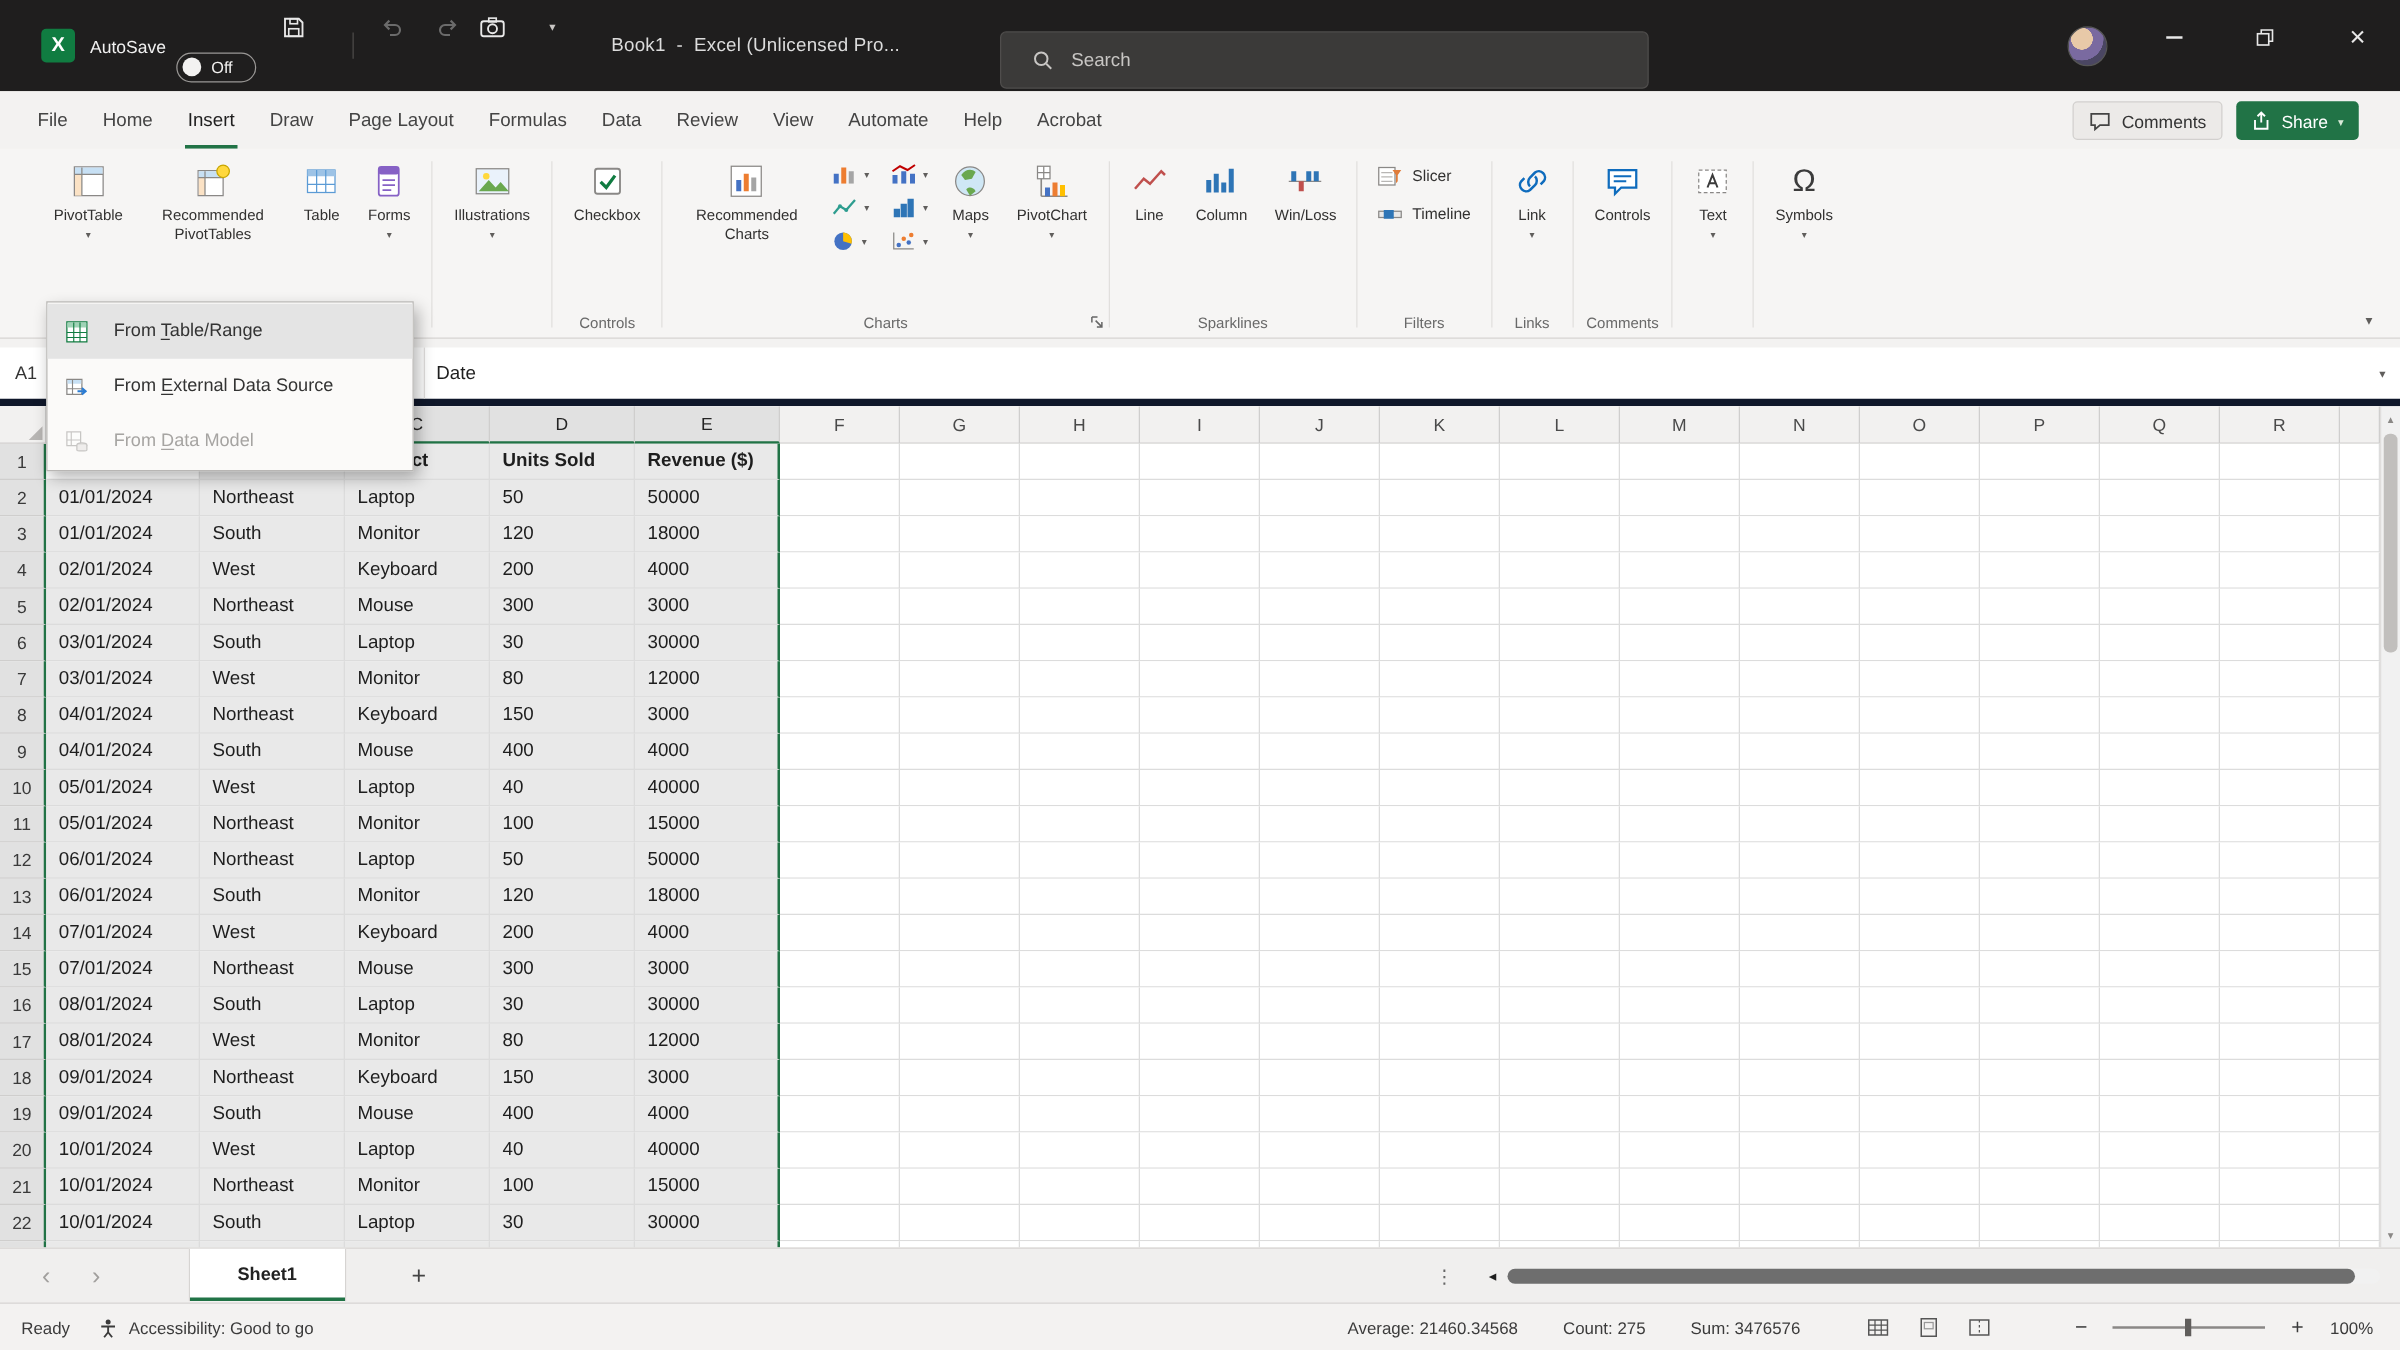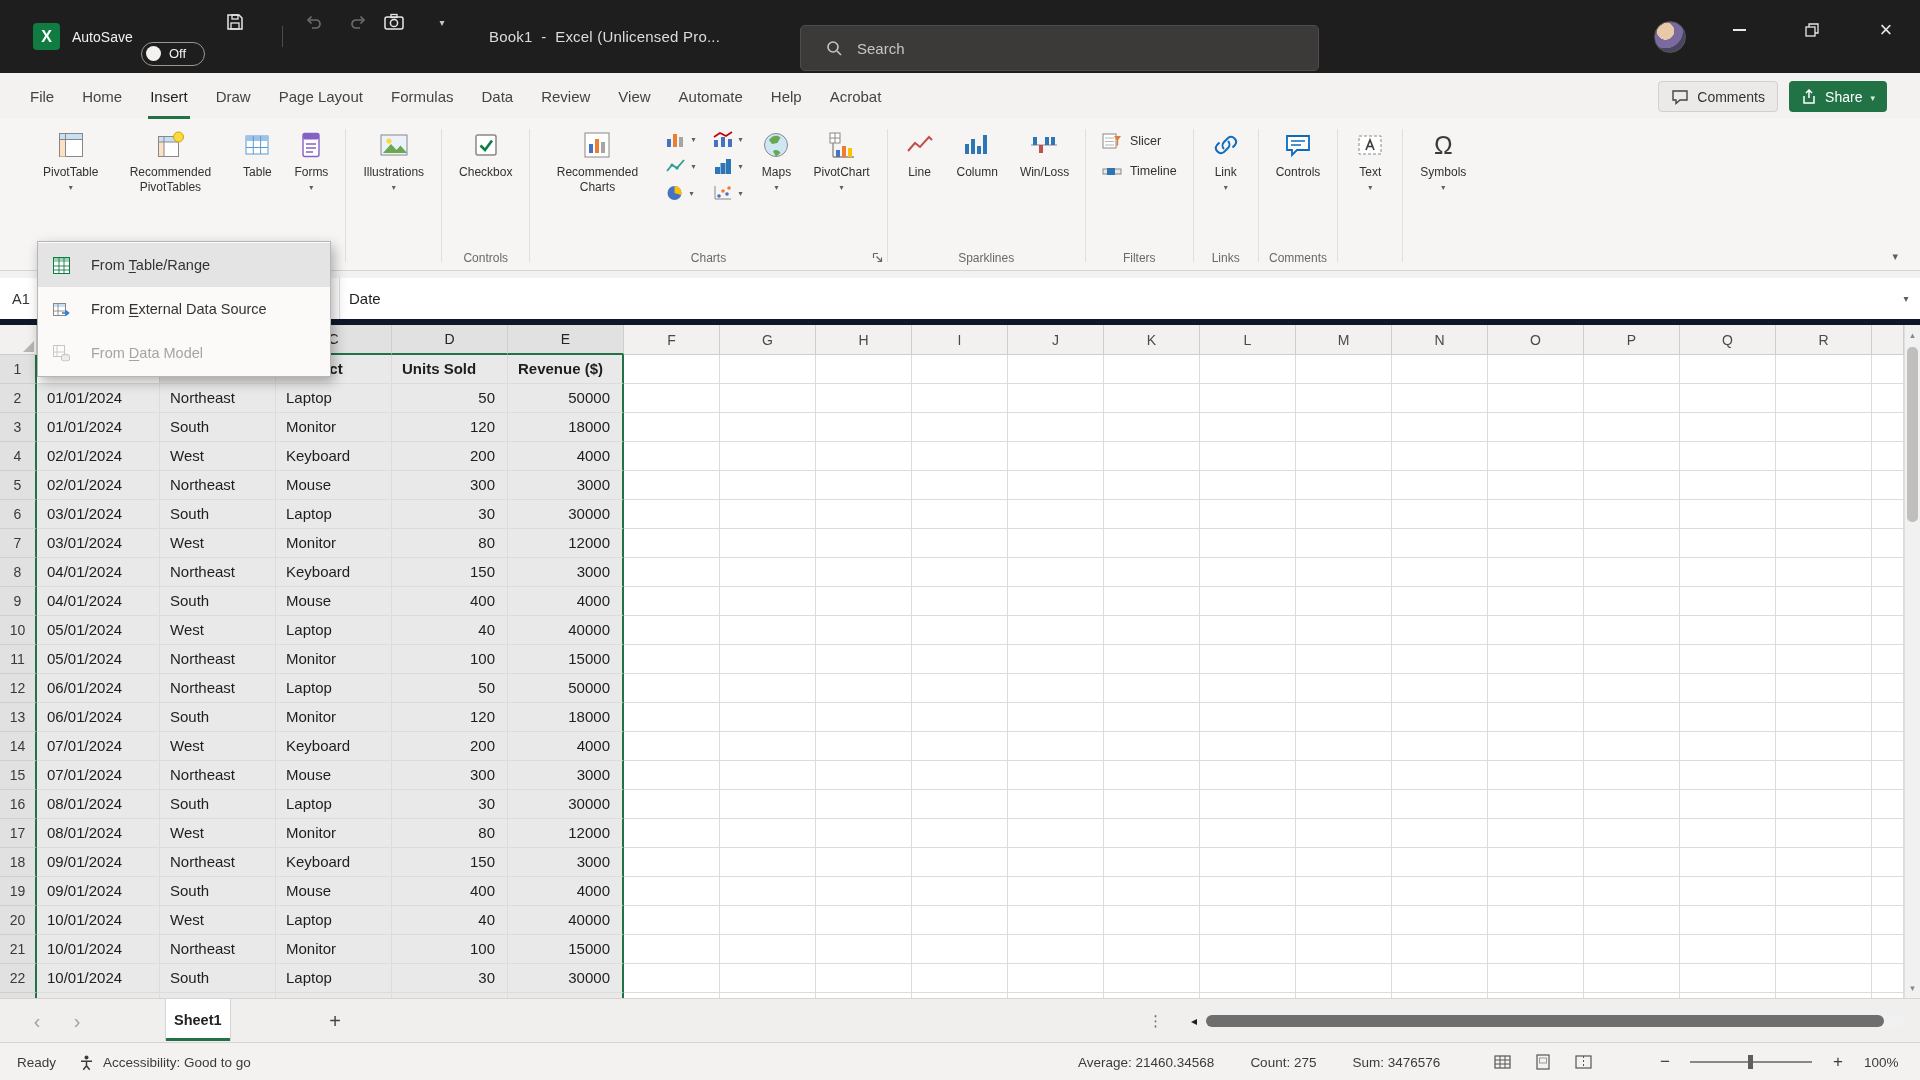--- a/index.html
+++ b/index.html
@@ -71,34 +71,34 @@
   #grid > div { overflow:hidden; white-space:nowrap; }
   .hdr { background:#f2f1f0; border-right:1px solid #cfcecd; border-bottom:1px solid #cfcecd; color:#4a4a4a; font-size:14px; display:flex; align-items:center; justify-content:center; }
   .corner { position:relative; }
   .tri { position:absolute; right:2px; bottom:2px; width:0; height:0; border-left:11px solid transparent; border-bottom:11px solid #b8b6b4; }
   .colhdr.selhdr { background:#e1e1e1; border-bottom:2px solid #217346; color:#242424; }
   .rowhdr { background:#e1e1e1; border-right:2px solid #217346; color:#3a3a3a; }
   .cell { background:#fff; border-right:1px solid #dcdcdc; border-bottom:1px solid #dcdcdc; font-size:15px; color:#1e1e1e; line-height:28px; padding:0 6px 0 10px; }
   .cell.sel { background:#e9e9e9; }
   .cell.active { background:#ffffff; }
   .cell.bold { font-weight:bold; }
-  .cell.num { text-align:right; padding-right:12px; }
+  .cell.num { text-align:left; padding-right:12px; }
   .cell.selright { border-right:2px solid #217346; }
 
   
   #vscroll { position:absolute; right:0; top:325px; width:16px; height:673px; background:#f1f1f1; border-left:1px solid #e0dedd; }
   #vscroll .arr { position:absolute; left:0; width:15px; height:20px; display:flex; align-items:center; justify-content:center; color:#8a8886; font-size:9px; }
   #vs-up { top:0; } #vs-down { bottom:0; }
   #vs-thumb { position:absolute; left:2px; top:22px; width:11px; height:175px; background:#c1bfbd; border-radius:5px; }
 
   
   #sheettabs { position:absolute; left:0; top:998px; width:1920px; height:44px; background:#f0efee; border-top:1px solid #d6d4d2; }
   .st-nav { position:absolute; top:0; height:44px; width:30px; display:flex; align-items:center; justify-content:center; color:#a19f9d; font-size:20px; }
   #st-left { left:22px; } #st-right { left:62px; }
-  #sheet1-tab { position:absolute; left:165px; top:0; height:42px; padding:0 8px; background:#fff; border-left:1px solid #d6d4d2; border-right:1px solid #d6d4d2; box-shadow:inset 0 -3px 0 #217346; display:flex; align-items:center; font-size:14.5px; font-weight:bold; color:#222; }
+  #sheet1-tab { position:absolute; left:151px; top:0; height:42px; padding:0 38px; background:#fff; border-left:1px solid #d6d4d2; border-right:1px solid #d6d4d2; box-shadow:inset 0 -3px 0 #217346; display:flex; align-items:center; font-size:14.5px; font-weight:bold; color:#222; }
   #new-sheet-btn { position:absolute; left:318px; top:0; height:44px; width:34px; display:flex; align-items:center; justify-content:center; color:#444; font-size:20px; }
   #st-dots { position:absolute; left:1148px; top:0; height:44px; display:flex; align-items:center; color:#666; font-size:15px; }
   #hscroll-left { position:absolute; left:1184px; top:12px; width:20px; height:20px; display:flex; align-items:center; justify-content:center; color:#1e1e1e; font-size:12px; }
   #hs-track { position:absolute; left:1206px; right:16px; top:16px; height:12px; background:#f1f1f1; border-radius:6px; }
   #hs-thumb { position:absolute; left:0; top:0; width:680px; height:12px; background:#6e6e6e; border-radius:6px; width:678px; }
 
   
   #statusbar { position:absolute; left:0; top:1042px; width:1920px; height:38px; background:#f3f2f1; border-top:1px solid #d6d4d2; font-size:13.5px; color:#3b3b3b; }
   .sb { position:absolute; top:0; height:38px; display:flex; align-items:center; }
   #sb-ready { left:17px; }

